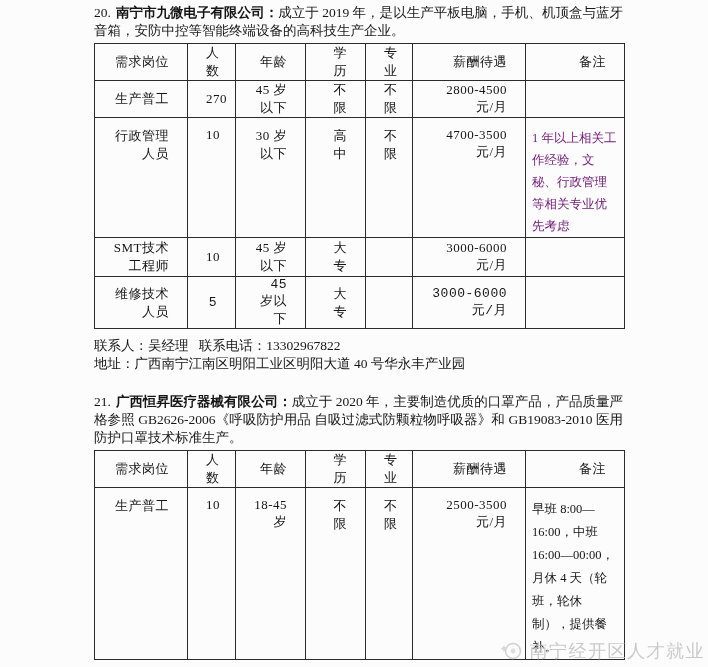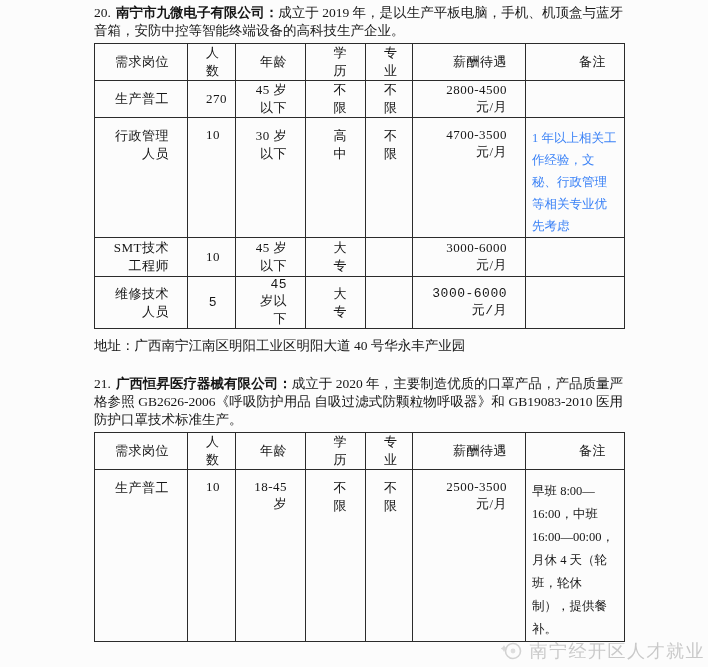--- a/index.html
+++ b/index.html
@@ -41,21 +41,21 @@
   .jobs th { font-weight: normal; }
   tr.tall td { vertical-align: top; padding-top: 9px; }
   td.remark {
     text-align: left;
     letter-spacing: 0;
     line-height: 22px;
     padding: 9px 5px 0 6px;
     font-size: 12.5px;
   }
   .t2 td.remark { line-height: 23px; padding-top: 10px; }
-  td.remark.muted { color: #3b82f6; }
+  td.remark.muted { color: #701a75; }
 
   .t1 tr.hr { height: 30px; }
   .t1 tr.r0 { height: 35px; }
   .t1 tr.r1 { height: 44px; }
   .t1 tr.r2 { height: 91px; }
   .t1 tr.r3 { height: 39px; }
   .t1 tr.r4 { height: 43px; font-family: Liberation Mono, monospace; }
   .t2 tr.hr { height: 31px; }
   .t2 tr.r0 { height: 141px; }
 
@@ -143,20 +143,21 @@
         <td>45 岁以下</td>
         <td>大专</td>
         <td></td>
         <td>3000-6000 元/月</td>
         <td class="remark"></td>
       </tr>
     </tbody>
       </table>
 
     <div class="contact-block">
+      <p class="contact">联系人：吴经理   联系电话：13302967822</p>
       <p class="contact">地址：广西南宁江南区明阳工业区明阳大道 40 号华永丰产业园</p>
     </div>
   </section>
 
   <section class="sec-21">
     <p class="intro">
       <span class="num">21.</span><b>广西恒昇医疗器械有限公司：</b><span>成立于 2020 年，主要制造优质的口罩产品，产品质量严格参照 GB2626-2006《呼吸防护用品 自吸过滤式防颗粒物呼吸器》和 GB19083-2010 医用防护口罩技术标准生产。</span>
     </p>
 
     <table class="jobs t2">

